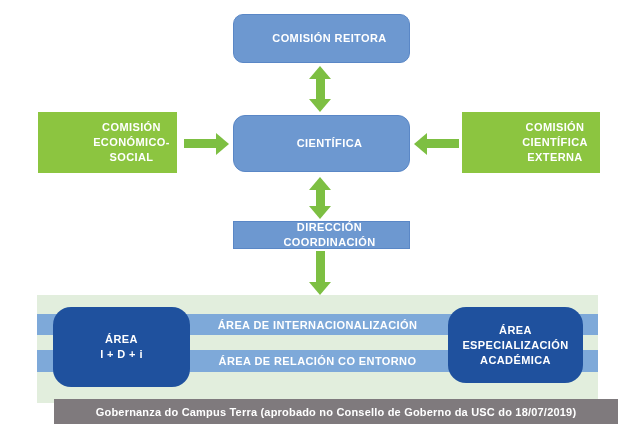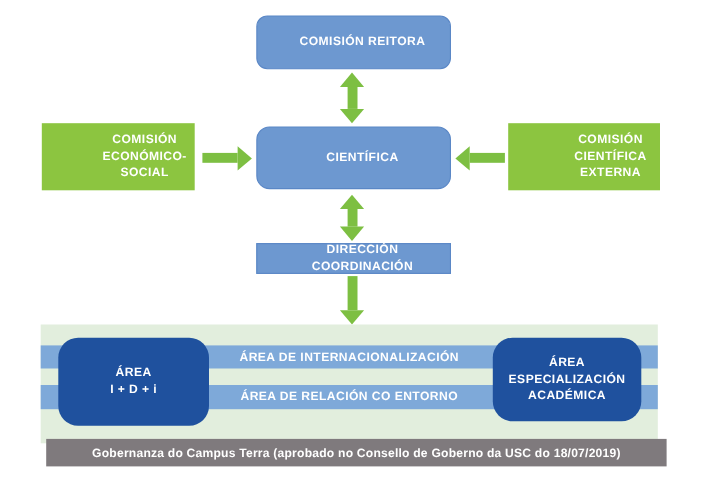--- a/index.html
+++ b/index.html
@@ -47,21 +47,21 @@
   }
   .panel {
     position: absolute;
     left: 37px; top: 283px;
     width: 561px; height: 108px;
     background: var(--panel-green, #e2eedd);
     margin-top: 12px;
   }
   .caption-bar {
     position: absolute;
-    left: 42px; top: 399px;
+    left: 54px; top: 399px;
     width: 564px; height: 25px;
     background: var(--gray, #7f7a7d);
     display: flex;
     align-items: center;
     justify-content: center;
     color: #ffffff;
     font-weight: bold;
     font-size: 11px;
     letter-spacing: 0.2px;
   }

